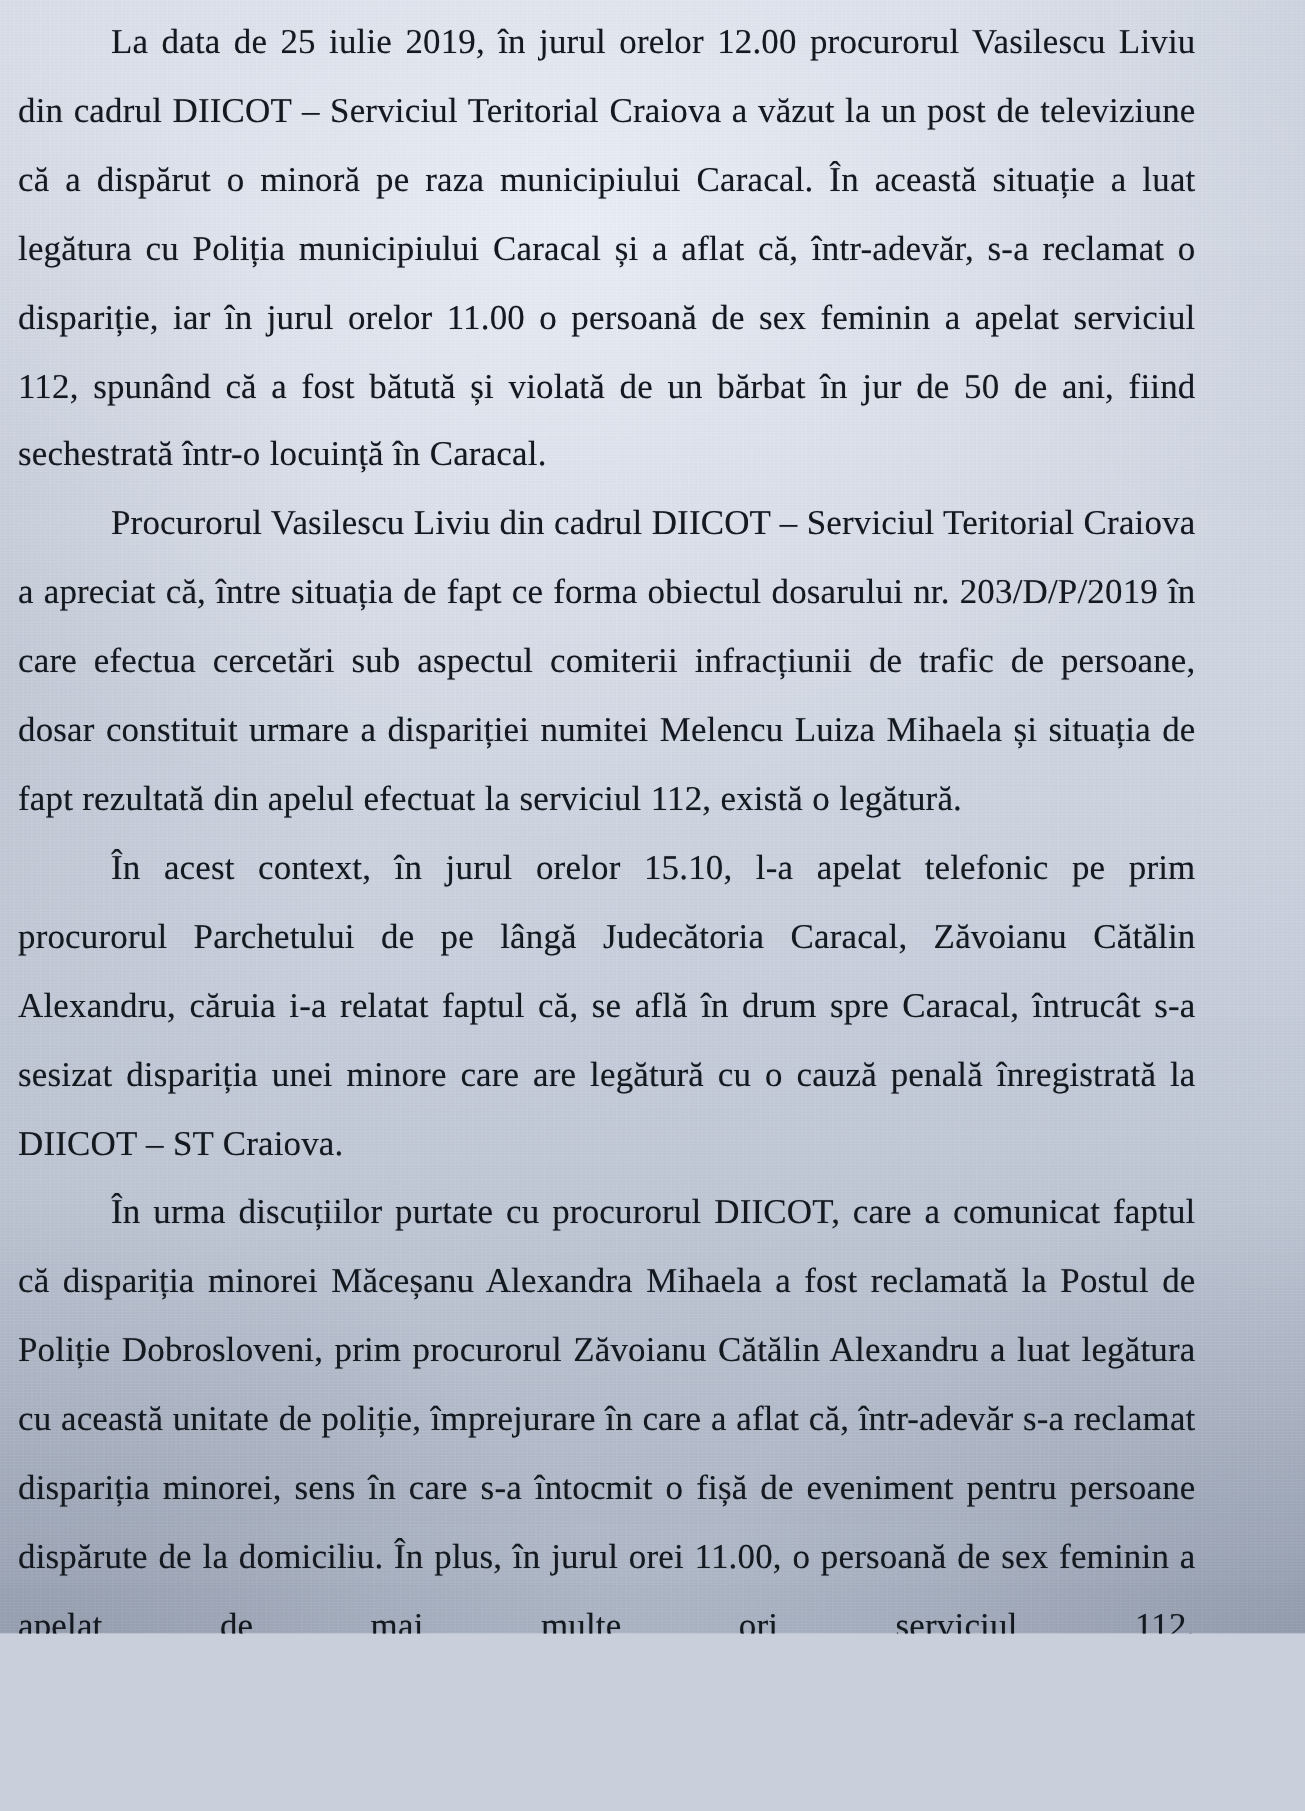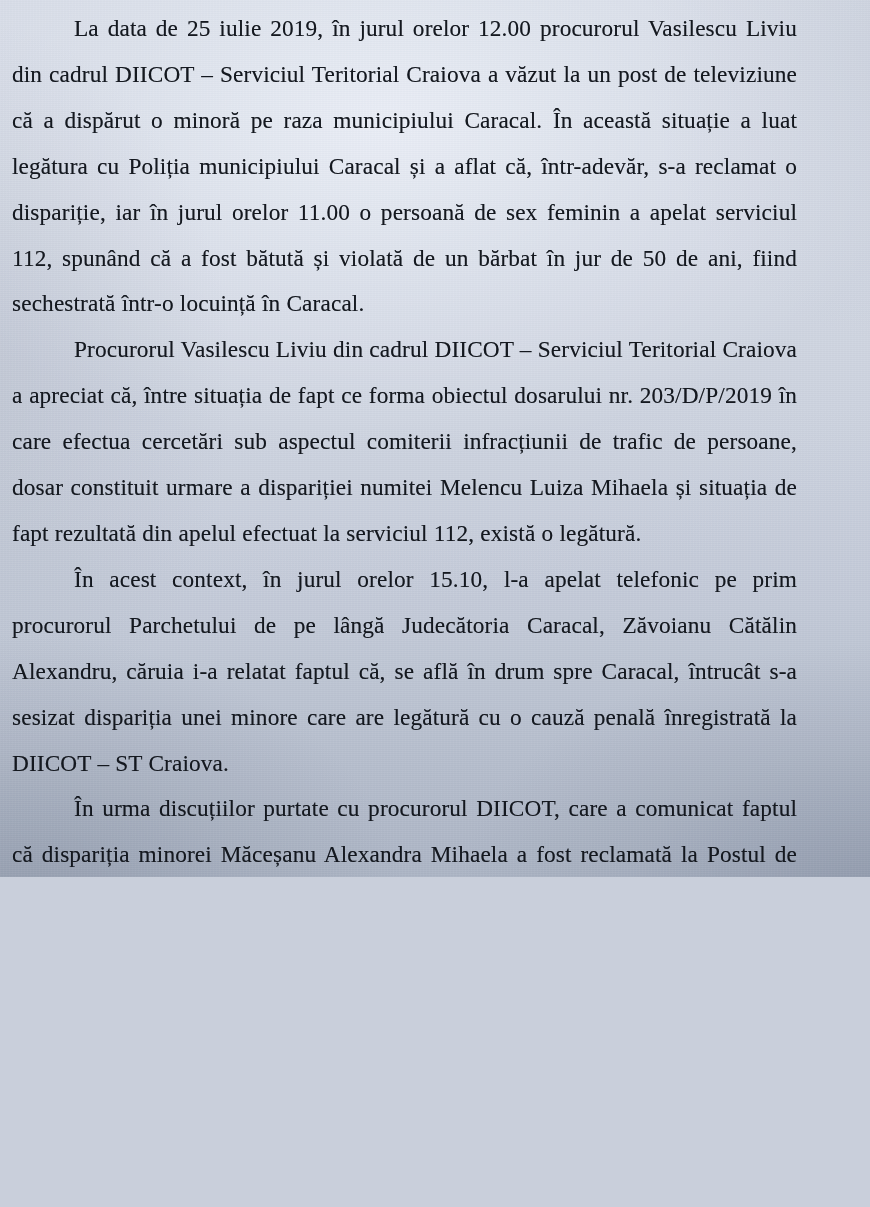--- a/index.html
+++ b/index.html
@@ -13,21 +13,21 @@
     height: 1207px;
     overflow: hidden;
     background: #c9cfdb;
     font-family: "Liberation Serif", "DejaVu Serif", serif;
   }
 
   
   .page {
     position: relative;
     width: 870px;
-    height: 877px;
+    height: 1089px;
     overflow: hidden;
     background: #ccd2de;
     isolation: isolate;
   }
 
   
   .page-light {
     position: absolute;
     inset: 0;
     pointer-events: none;

